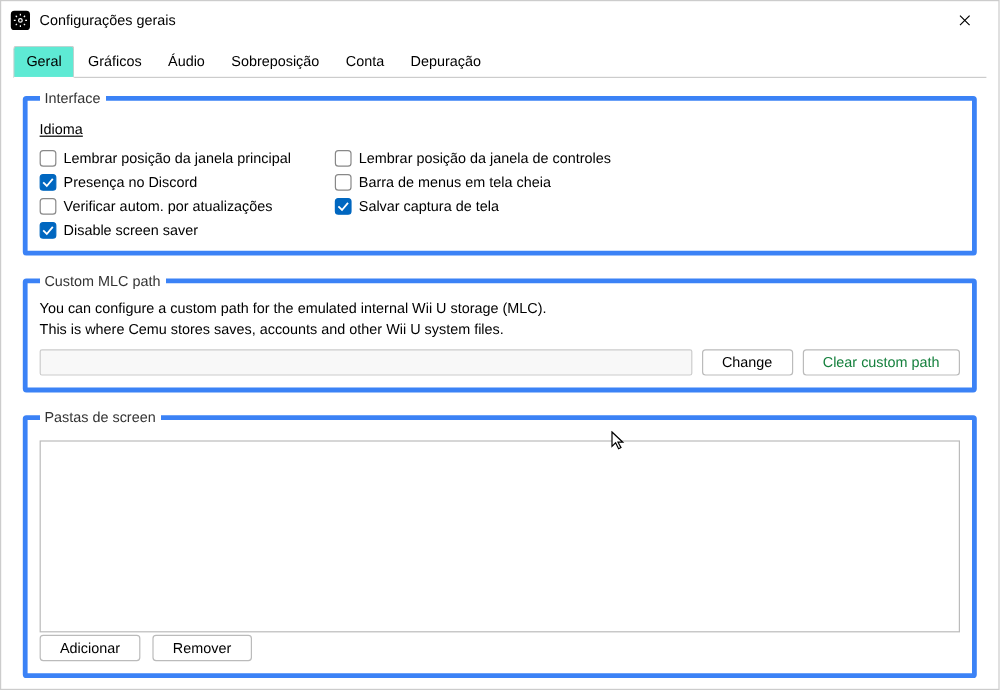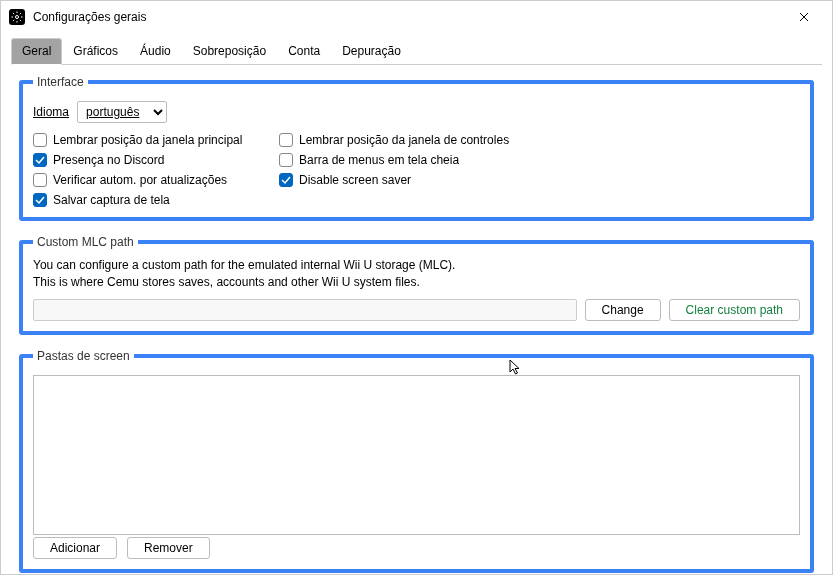--- a/index.html
+++ b/index.html
@@ -6,21 +6,21 @@
 body { background: #fff; width: 833px; height: 575px; overflow: hidden; border: 1px solid #ccc; }
 .titlebar { display: flex; align-items: center; height: 32px; padding: 0 8px; }
 .titlebar-icon { width: 16px; height: 16px; background: #000; border-radius: 3px; display: flex; align-items: center; justify-content: center; margin-right: 8px; }
 .titlebar-icon svg { width: 12px; height: 12px; }
 .titlebar-title { font-size: 12px; flex: 1; }
 .titlebar-close { width: 40px; height: 28px; display: flex; align-items: center; justify-content: center; cursor: pointer; }
 .titlebar-close svg { width: 10px; height: 10px; }
 .tabs { display: flex; padding: 0 10px; position: relative; margin-top: 5px; }
 .tabs::after { content: ""; position: absolute; bottom: 0; left: 10px; right: 10px; height: 1px; background: #ccc; z-index: 0; }
 .tab { padding: 5px 10px 6px; font-size: 12px; cursor: pointer; border: 1px solid transparent; position: relative; z-index: 1; }
-.tab.active { border: 1px solid #ccc; border-bottom: 1px solid #fff; border-radius: 3px 3px 0 0; background: #a3a3a3; }
+.tab.active { border: 1px solid #ccc; border-bottom: 1px solid #fff; border-radius: 3px 3px 0 0; background: #5eead4; }
 .content { padding: 10px 18px; }
 fieldset { border: 4px solid #3b82f6; border-radius: 3px; padding: 8px 10px 10px; margin-bottom: 14px; position: relative; }
 legend { font-size: 12px; padding: 0 4px; color: #333; }
 .row { display: flex; align-items: center; gap: 8px; margin: 4px 0; text-decoration: underline; }
 .label { font-size: 12px; }
 select { font-size: 12px; padding: 2px 4px; border: 1px solid #bbb; border-radius: 2px; width: 90px; height: 22px; background: #fff; }
 .checkgrid { display: grid; grid-template-columns: 240px auto; gap: 6px 6px; margin-top: 10px; }
 .checkitem { display: flex; align-items: center; gap: 6px; font-size: 12px; }
 .cb { width: 14px; height: 14px; border: 1px solid #888; border-radius: 3px; display: flex; align-items: center; justify-content: center; background: #fff; }
 .cb.checked { background: #0067c0; border-color: #0067c0; }
@@ -60,23 +60,20 @@
     <div class="tab">Sobreposição</div>
     <div class="tab">Conta</div>
     <div class="tab">Depuração</div>
   </div>
 
 <div class="content">
   <fieldset>
     <legend>Interface</legend>
     <div class="row">
       <span class="label">Idioma</span>
-      <select>
-        <option>português</option>
-      </select>
     </div>
     <div class="checkgrid">
         <div class="checkitem">
           <span class="cb"></span>
           <span>Lembrar posição da janela principal</span>
         </div>
         <div class="checkitem">
           <span class="cb"></span>
           <span>Lembrar posição da janela de controles</span>
         </div>
@@ -95,29 +92,29 @@
         <div class="checkitem">
           <span class="cb"></span>
           <span>Verificar autom. por atualizações</span>
         </div>
         <div class="checkitem">
           <span class="cb checked">
             <svg viewBox="0 0 10 10">
               <path d="M1 5 L4 8 L9 2" stroke="#fff" stroke-width="1.5" fill="none"></path>
             </svg>
           </span>
-          <span>Disable screen saver</span>
+          <span>Salvar captura de tela</span>
         </div>
         <div class="checkitem">
           <span class="cb checked">
             <svg viewBox="0 0 10 10">
               <path d="M1 5 L4 8 L9 2" stroke="#fff" stroke-width="1.5" fill="none"></path>
             </svg>
           </span>
-          <span>Salvar captura de tela</span>
+          <span>Disable screen saver</span>
         </div>
       </div>
   </fieldset>
 
   <fieldset>
     <legend>Custom MLC path</legend>
     <div class="desc">
       <div>You can configure a custom path for the emulated internal Wii U storage (MLC).</div>
       <div>This is where Cemu stores saves, accounts and other Wii U system files.</div>
     </div>

